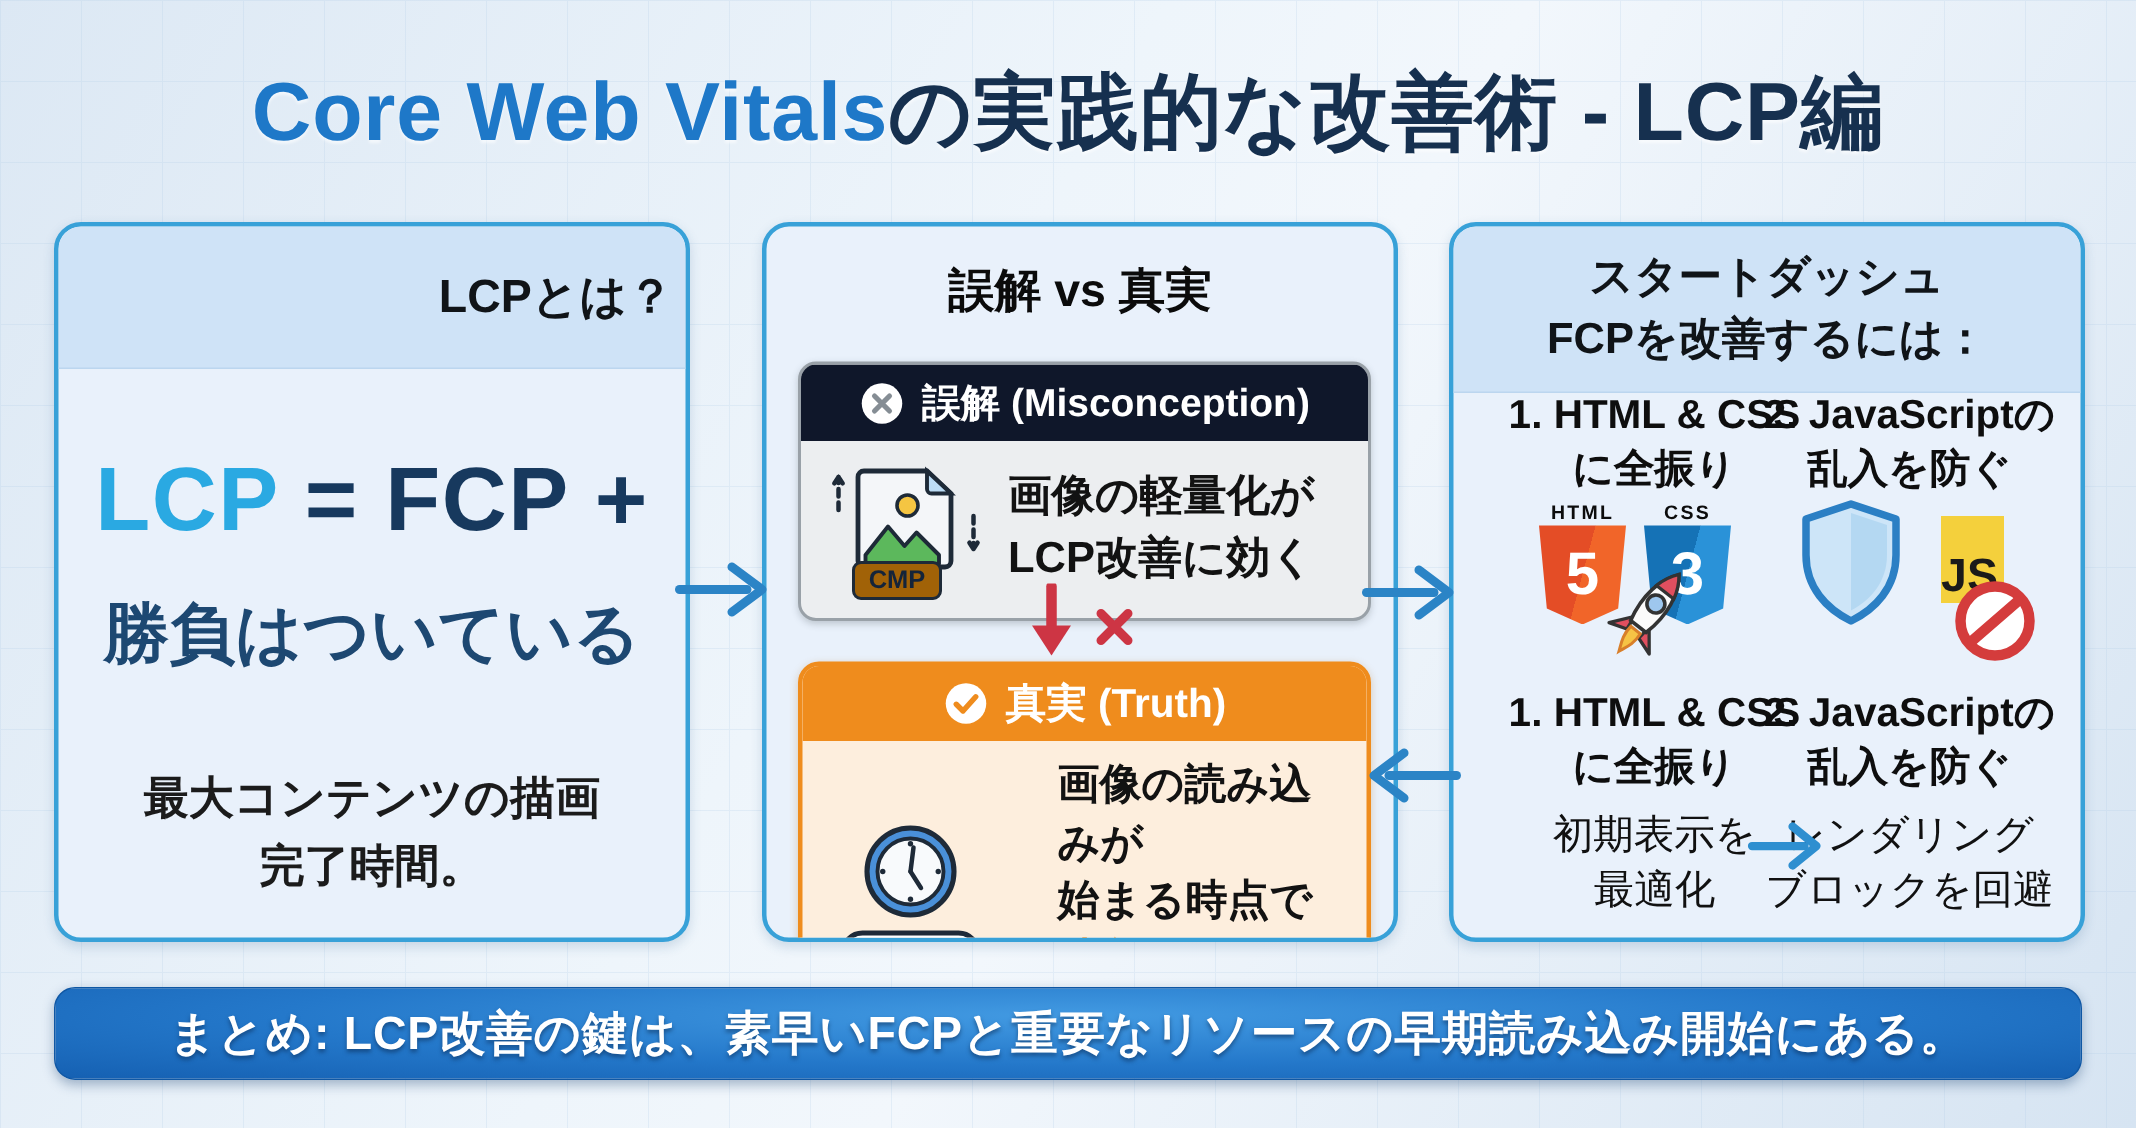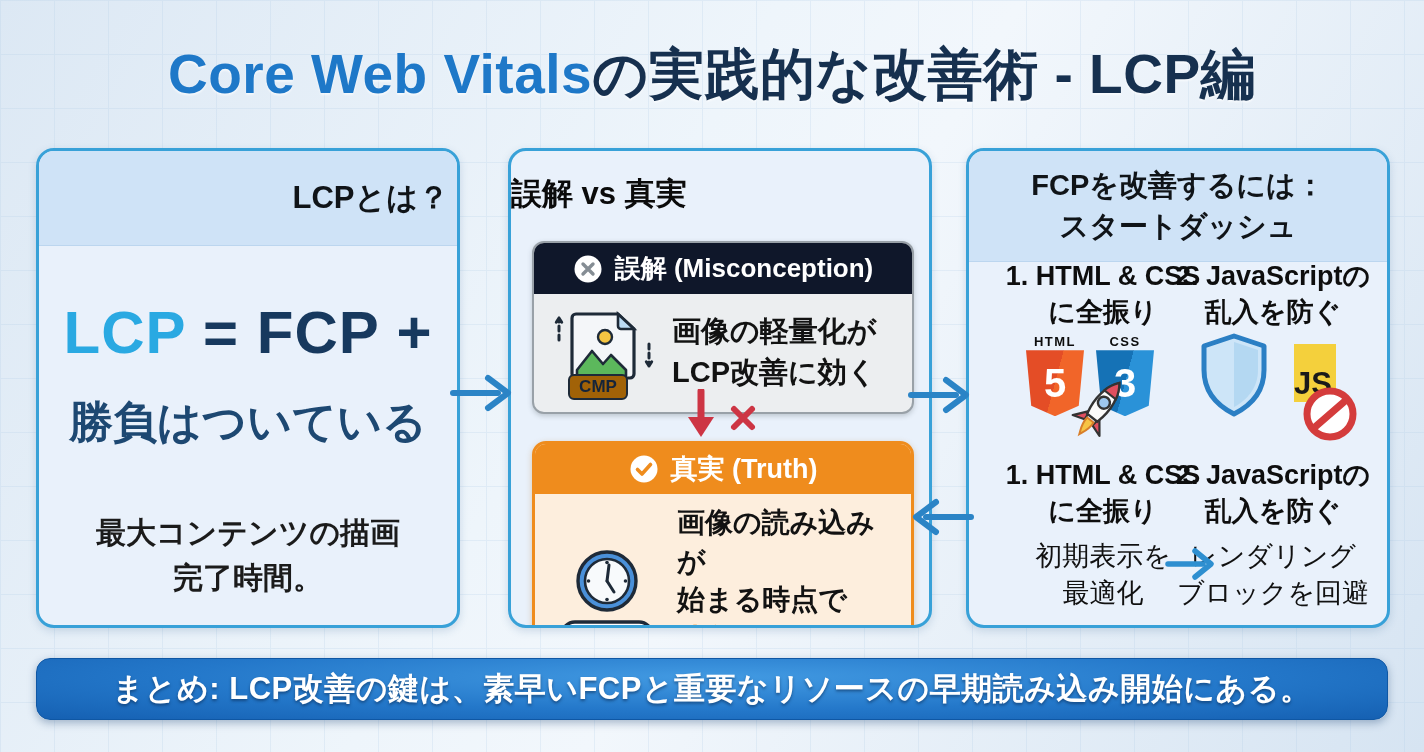--- a/index.html
+++ b/index.html
@@ -40,42 +40,42 @@
   }
   #p1 .panel-head { font-size:31px; padding:26px 8px;text-align:right; }
   #p3 .panel-head { font-size:29px; padding:14px 8px; line-height:1.42; }
   
   .formula { text-align:center; margin-top:52px; font-size:60px; font-weight:800; letter-spacing:1px; }
   .cyan { color:#2aa9e2; }
   .navy { color:#17395e; }
   .formula2 { text-align:center; margin-top:26px; font-size:44px; font-weight:800; color:#1d4872; }
   .p1-caption { text-align:center; margin-top:58px; font-size:30px; font-weight:600; color:#1b1b1b; line-height:1.5; }
   
-  .p2-title { text-align:left; margin-top:22px; font-size:31px; font-weight:800; color:#0b0b0b; }
+  .p2-title { text-align:center; margin-top:22px; font-size:31px; font-weight:800; color:#0b0b0b; }
   .mis-card {
     position:absolute; left:21px; top:90px; width:382px; border-radius:12px;
     border:2px solid #99a1a8; background:#eceef0; overflow:hidden;
     box-shadow:0 2px 5px rgba(60,70,80,.25);
   }
   .mis-head {
     background:#0f172a; color:#fff; font-size:26px; font-weight:700;
     display:flex; align-items:center; justify-content:center; gap:12px; padding:8px 4px;
   }
   .card-body { display:flex; align-items:center; gap:16px; padding:10px 14px 12px 18px; }
   .card-text { font-size:29px; font-weight:700; color:#121212; line-height:1.4; }
   .truth-card {
     position:absolute; left:21px; top:290px; width:382px; border-radius:14px;
     border:3px solid #ef8c1d; background:#fdeedd; overflow:hidden;
     box-shadow:0 2px 6px rgba(180,110,20,.3);
   }
   .truth-head {
     background:#ef8c1d; color:#fff; font-size:27px; font-weight:800;
     display:flex; align-items:center; justify-content:center; gap:12px; padding:7px 4px;
   }
-  .truth-text { font-size:28px; font-weight:700; line-height:1.38; color:#121212; }
+  .truth-text { font-size:28px; font-weight:700; line-height:1.38; color:#121212;margin-left:28px; }
   .orange-txt { color:#e8830d; }
   .icon-stack { display:flex; flex-direction:column; align-items:center; gap:6px; width:108px; flex:none; }
   .red-arrow-zone {
     position:absolute; left:0; top:238px; width:100%; height:52px;
     display:flex; align-items:center; justify-content:center; gap:10px;
   }
   
   .cmp-icon { position:relative; width:104px; height:96px; flex:none; }
   .cmp-label {
     position:absolute; left:16px; bottom:0; width:60px; height:26px;
@@ -222,22 +222,22 @@
           <div>画像の読み込みが</div>
           <div>始まる時点で</div>
           <div class="orange-txt">勝負はついている</div>
         </div>
       </div>
     </div>
   </section>
 
   <section class="panel" id="p3">
     <div class="panel-head">
+      <div>スタートダッシュ</div>
       <div>FCPを改善するには：</div>
-      <div>スタートダッシュ</div>
     </div>
     <div class="p3-body">
 
       <div class="p3-col c1">
         <div class="p3-label">
           <div>1. HTML &amp; CSS</div>
           <div>に全振り</div>
         </div>
         <div class="p3-icons">
           <div class="badge b-html">

